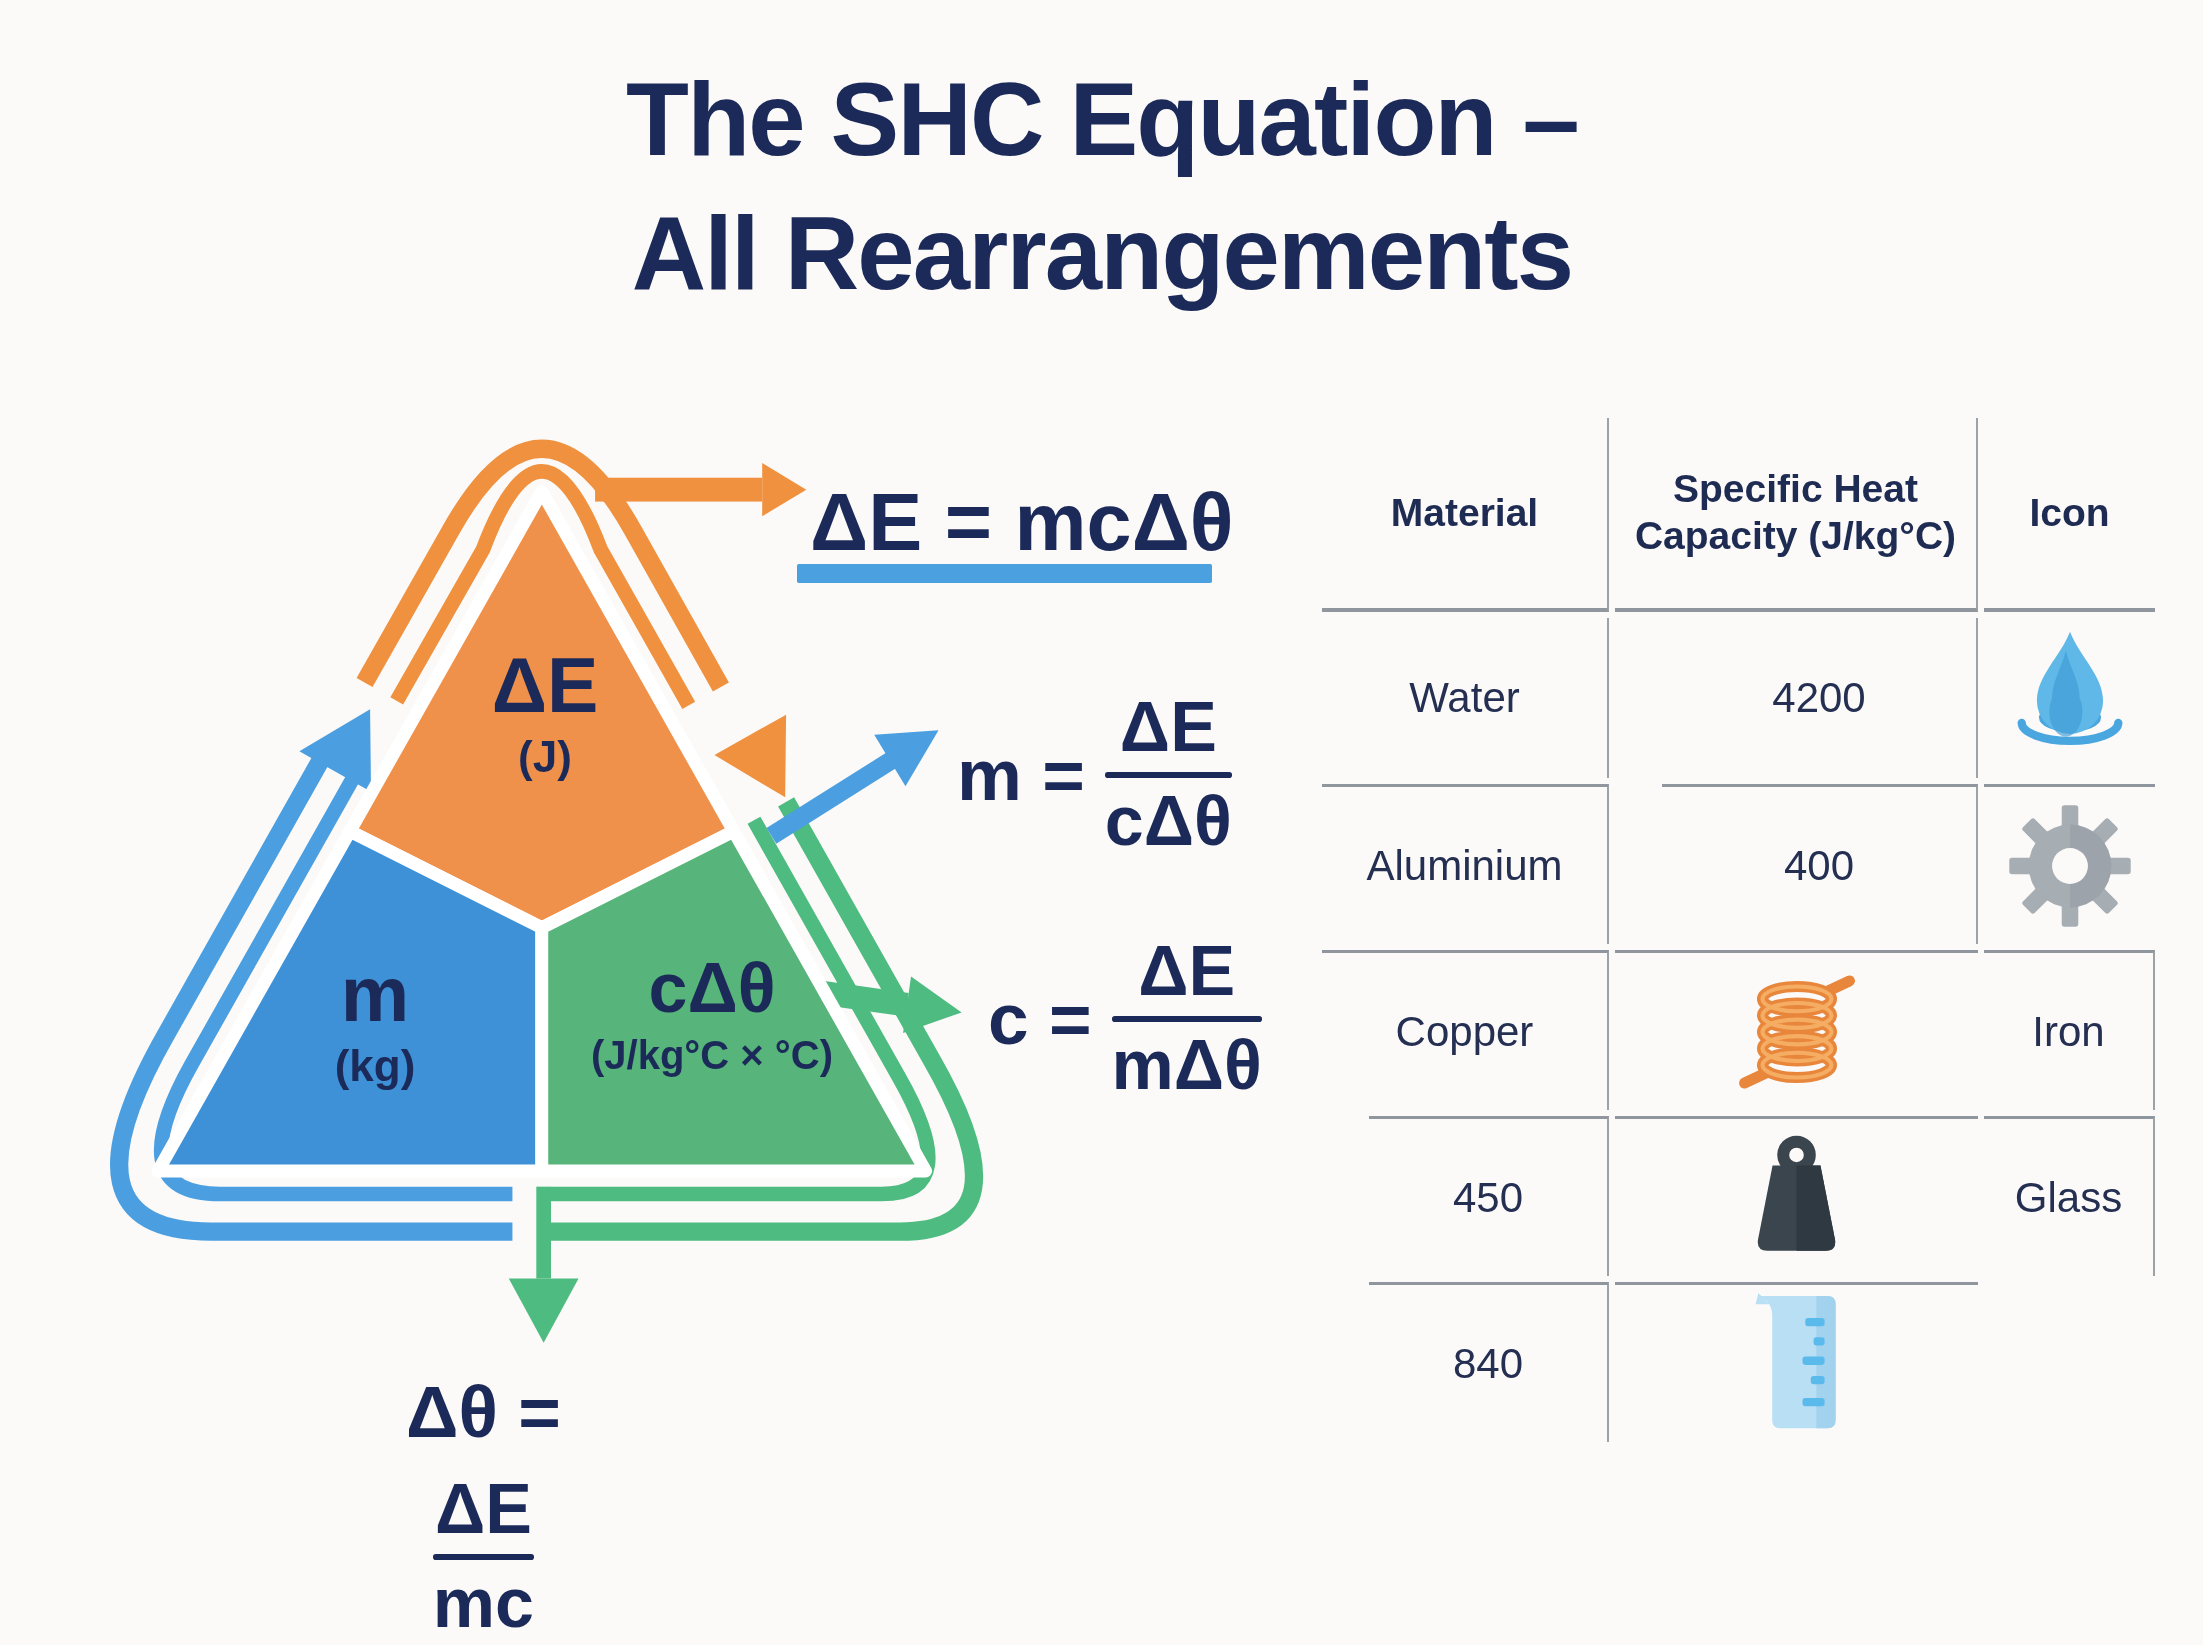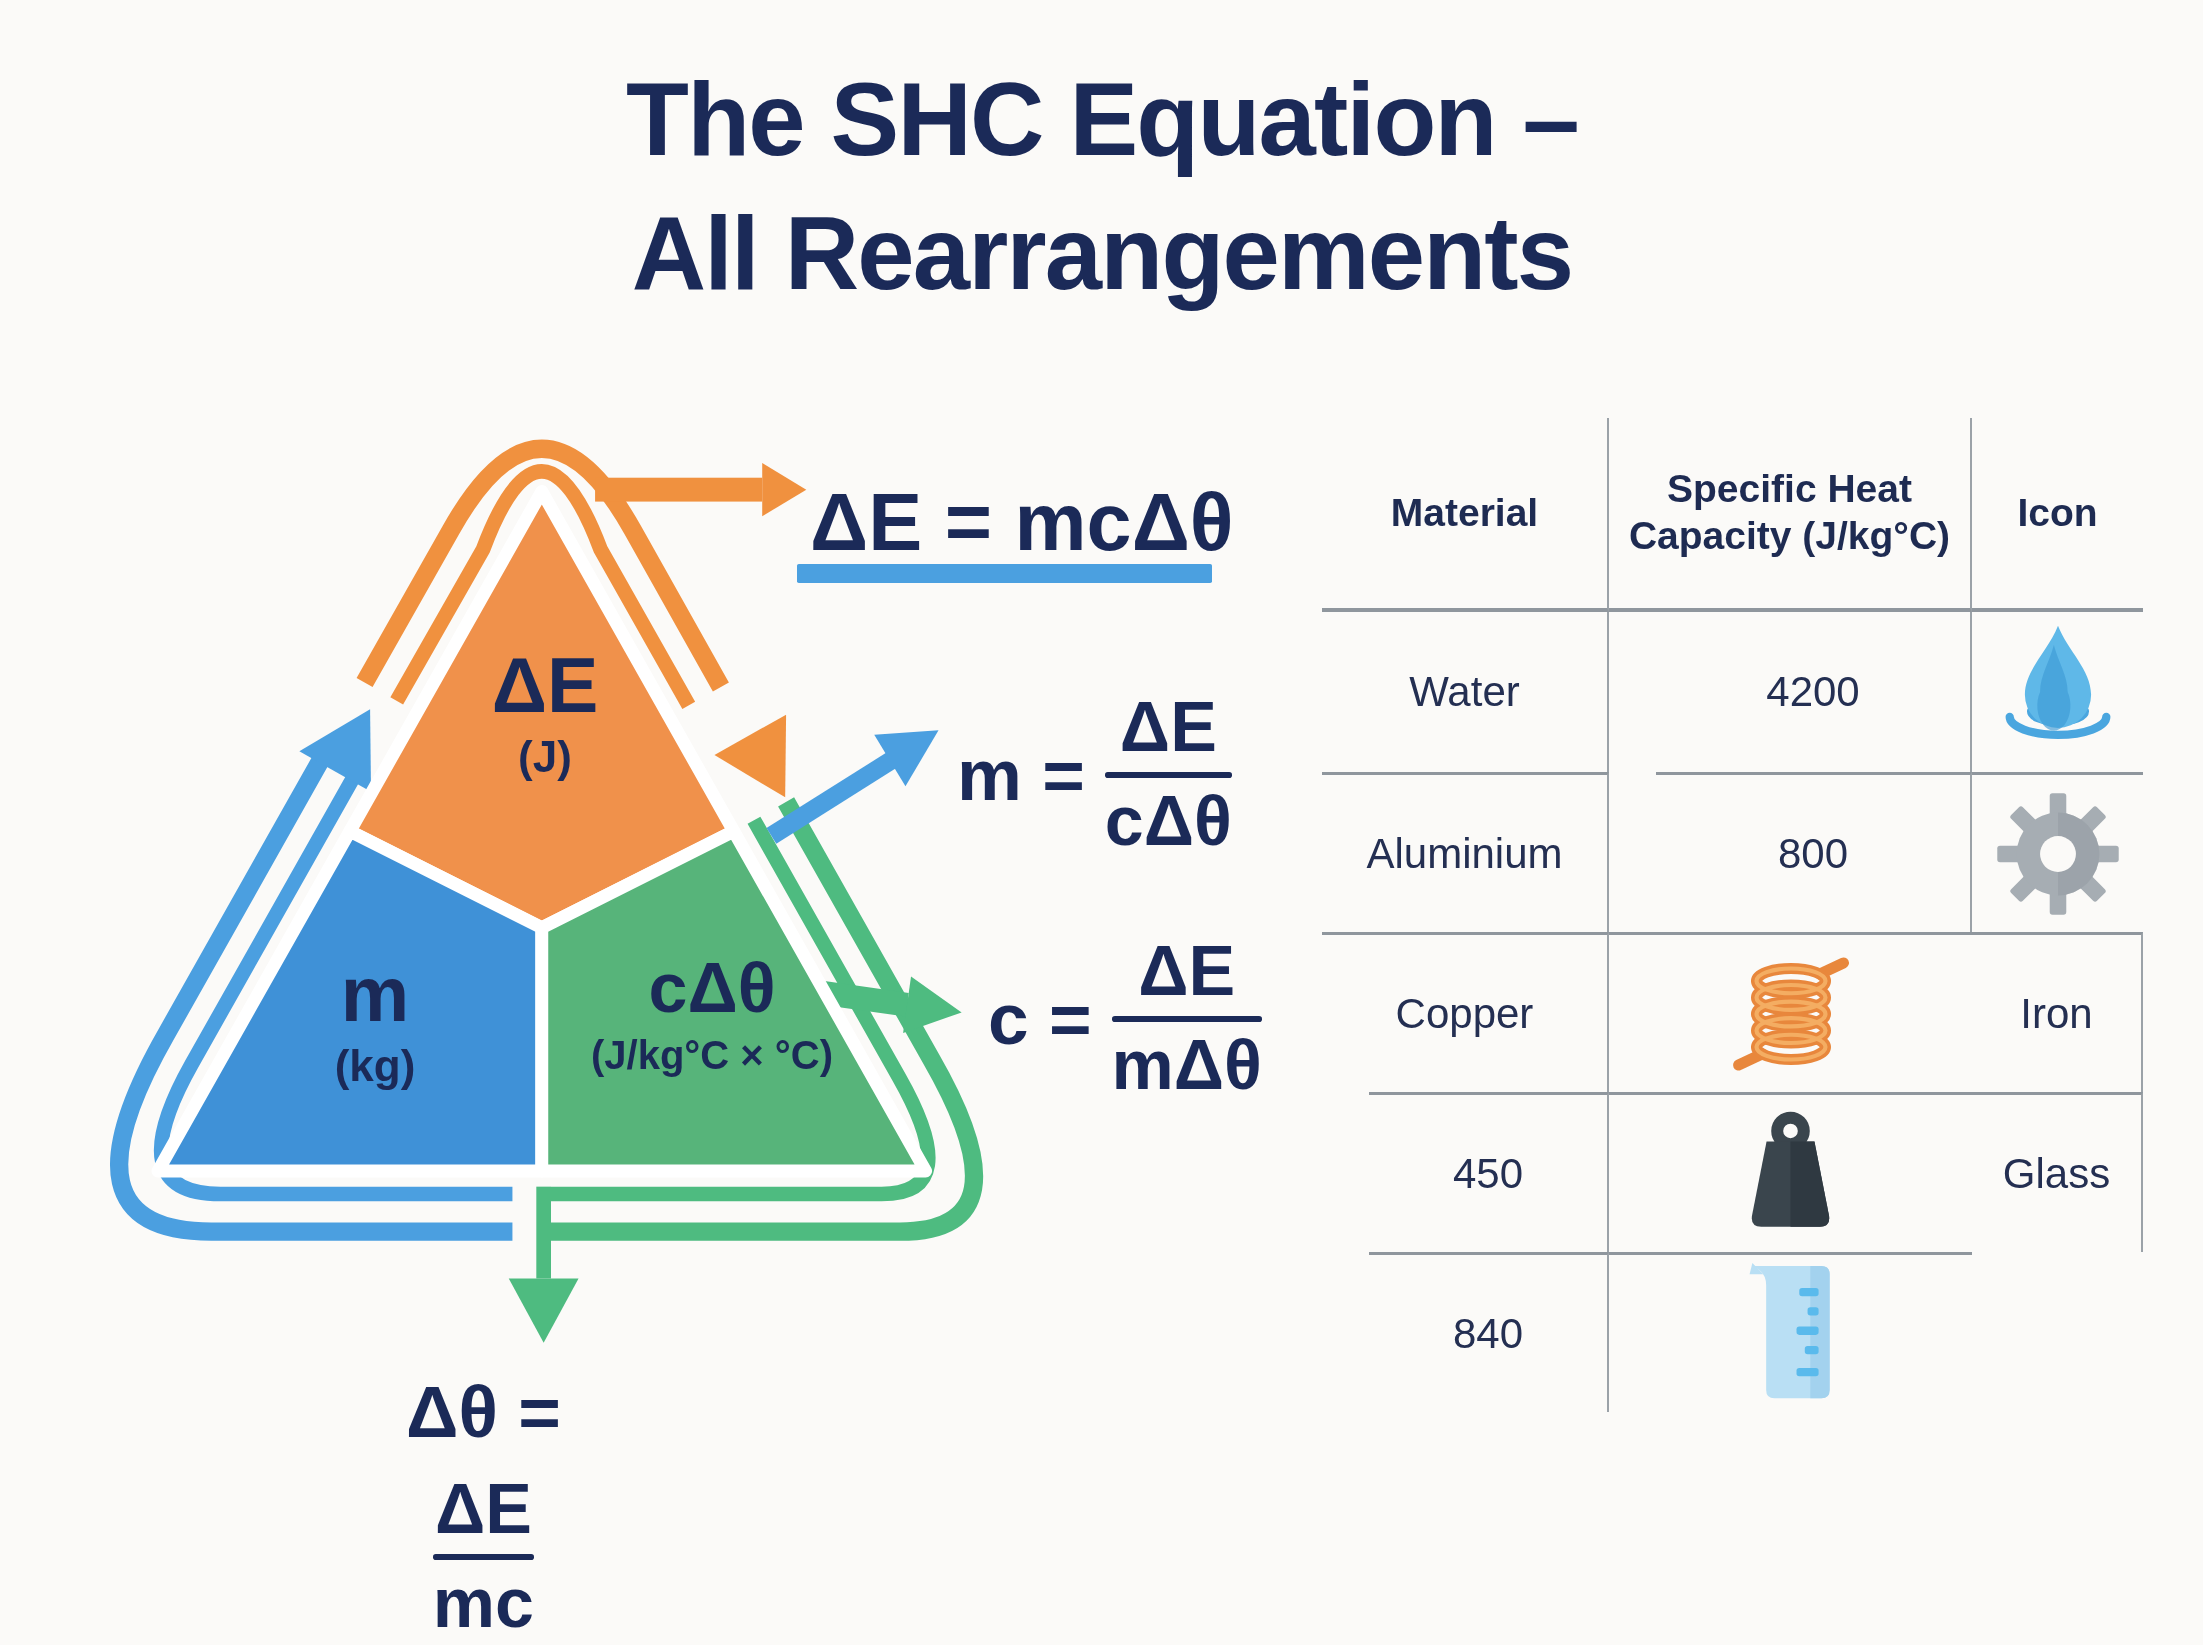--- a/index.html
+++ b/index.html
@@ -42,20 +42,21 @@
   .eq-m{left:957px;top:691px;}
   .eq-c{left:988px;top:935px;}
   .eq-t{left:406px;top:1370px;flex-direction:column;}
 
   
   .shc-table{
     position:absolute;left:1322px;top:418px;
     display:grid;grid-template-columns:287px 363px 171px;
     grid-auto-rows:160px;grid-template-rows:194px;
     color:#242F52;
+    gap:6px;
   }
   .tcell{display:flex;align-items:center;justify-content:center;text-align:center;}
   .b-r{border-right:2.8px solid #9BA2A8;}
   .th{font-size:39px;font-weight:700;color:#1E2B52;line-height:1.2;padding:0 13px;}
   .hline{border-bottom:4.6px solid #8F969D;}
   .rline{border-top:3.7px solid #8F969D;}
   .mat{font-size:42px;font-weight:500;}
   .val{font-size:42px;font-weight:500;margin-left:47px;}
   .icon-box{width:147px;height:147px;display:flex;align-items:center;justify-content:center;}
 </style>
@@ -171,21 +172,21 @@
         <svg width="138" height="138" viewBox="0 0 100 100">
           <path d="M15,68 A35,13 0 1 0 85,68" fill="none" stroke="#4AA6DF" stroke-width="6" stroke-linecap="round"></path>
           <path d="M30,64 A20,8 0 1 0 70,64" fill="none" stroke="#4AA6DF" stroke-width="5" stroke-linecap="round"></path>
           <path d="M50,2 C57,20 74,34 74,52 A24,24 0 1 1 26,52 C26,34 43,20 50,2 Z" fill="#5FB8E8"></path>
           <path d="M47,16 C50,28 57,38 57,50 A12,18 0 1 1 37,50 C37,38 44,28 47,16 Z" fill="#3D9BD6" opacity="0.65"></path>
         </svg>
       </div>
     </div>
 
     <div class="tcell mat b-r rline">Aluminium</div>
-    <div class="tcell val b-r rline">800</div>
+    <div class="tcell val b-r rline">400</div>
     <div class="tcell rline">
       <div class="icon-box">
         <svg width="138" height="138" viewBox="0 0 100 100">
           <g fill="#A6ADB3">
             <g>
               <rect x="44" y="6" width="12" height="20" rx="2"></rect>
               <rect x="44" y="74" width="12" height="20" rx="2"></rect>
               <rect x="6" y="44" width="20" height="12" rx="2"></rect>
               <rect x="74" y="44" width="20" height="12" rx="2"></rect>
               <rect x="44" y="6" width="12" height="20" rx="2" transform="rotate(45 50 50)"></rect>

